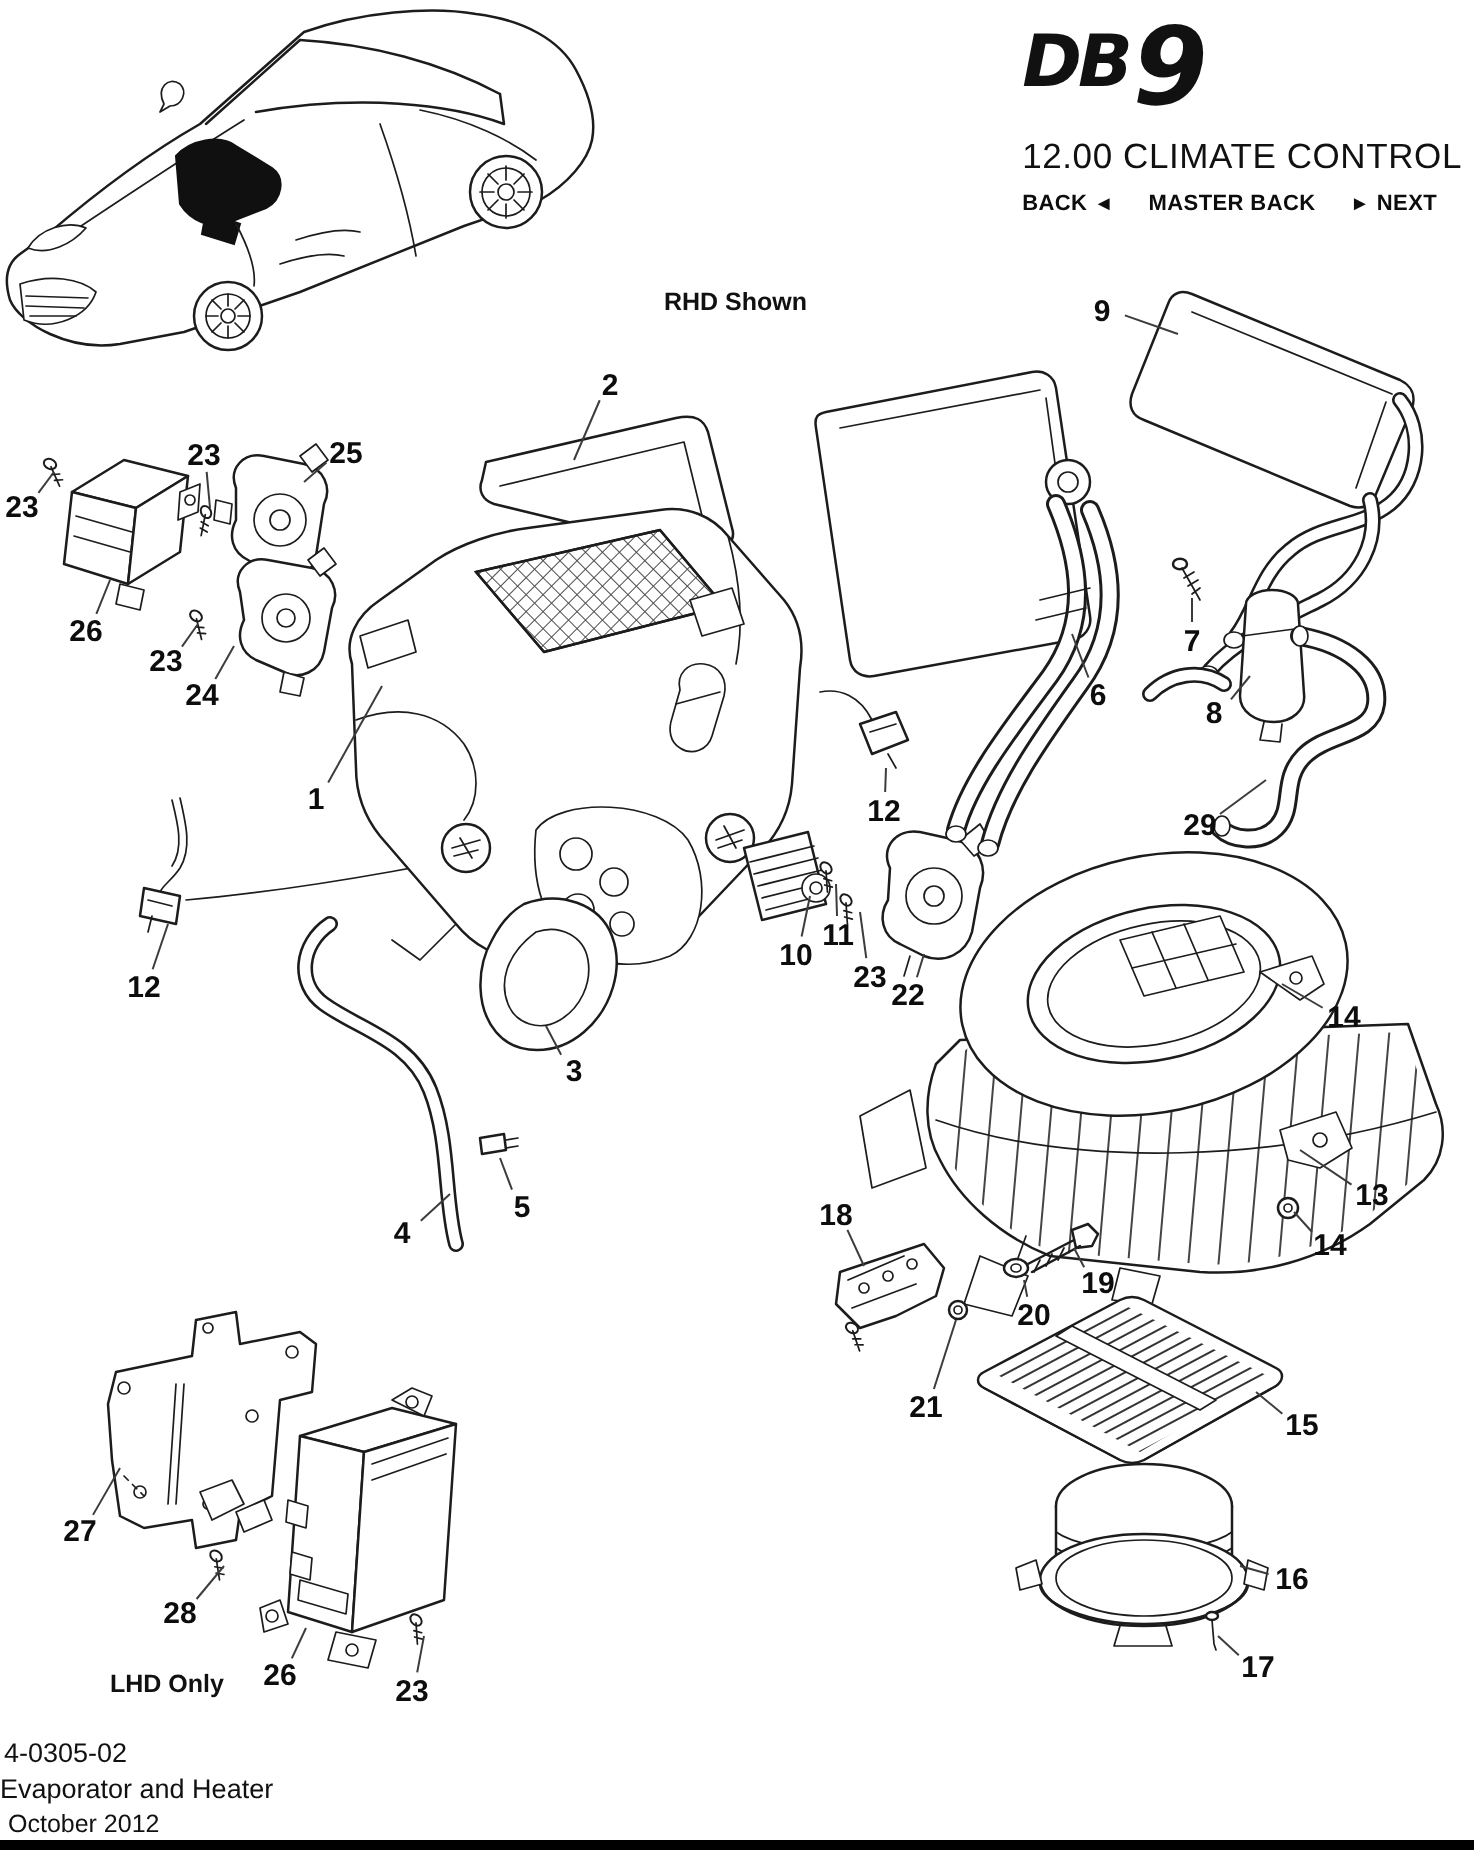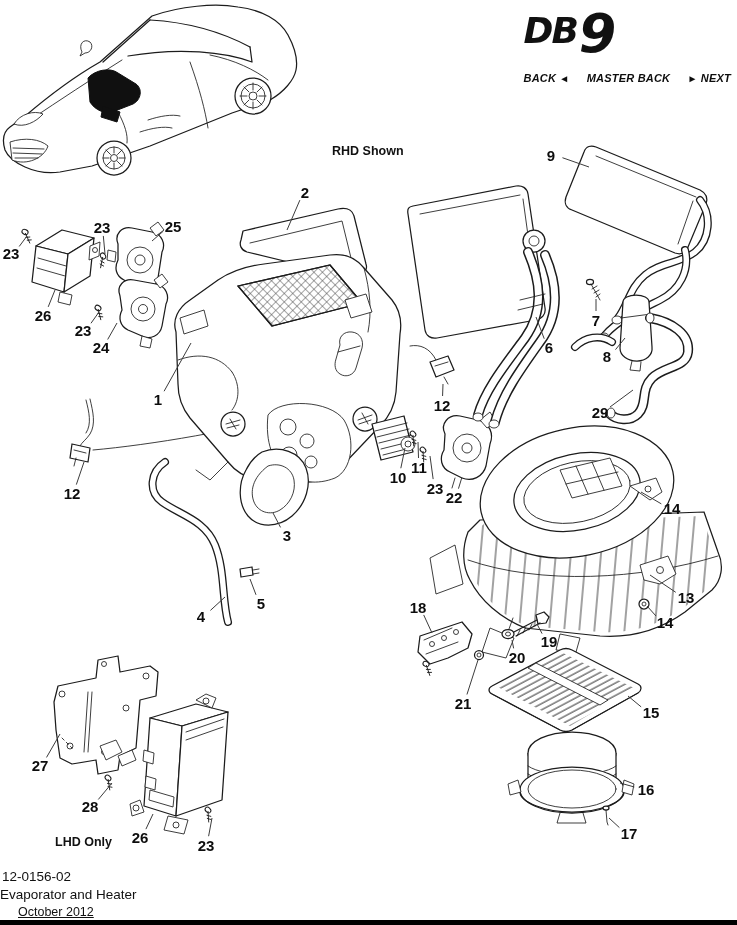--- a/index.html
+++ b/index.html
@@ -17,30 +17,30 @@
   .blk{fill:#101010;stroke:#101010;}
   .leader{stroke:#3c3c3c;stroke-width:1;}
   .callout-num{font:bold 15px "Liberation Sans",sans-serif;fill:#0d0d0d;text-anchor:middle;}
   
   .masthead{position:absolute;top:2px;right:6px;text-align:left;z-index:5;}
   .logo{line-height:0.9;white-space:nowrap;}
   .logo-db{font:italic 900 36px "DejaVu Sans",sans-serif;letter-spacing:-2px;}
   .logo-9{font:italic 900 54px "DejaVu Sans",sans-serif;margin-left:2px;vertical-align:-9px;}
   .section-title{font:400 17.5px "Liberation Sans",sans-serif;letter-spacing:0.3px;margin-top:3px;}
   .pagenav{margin-top:7px;font:bold 11px "Liberation Sans",sans-serif;letter-spacing:0.2px;white-space:nowrap;}
-  .pagenav a{color:#0d0d0d;text-decoration:none;cursor:pointer;font-style:italic;}
+  .pagenav a{color:#0d0d0d;text-decoration:none;cursor:pointer;}
   .pagenav .gap{display:inline-block;width:14px;}
   .arr{font-size:10px;}
   
   .rhd-label{position:absolute;left:332px;top:144px;font:bold 12.5px "Liberation Sans",sans-serif;}
   .lhd-label{position:absolute;left:55px;top:835px;font:bold 12.5px "Liberation Sans",sans-serif;text-align:center;}
   
   .doc-number{position:absolute;left:2px;top:869px;font:400 13.5px "Liberation Sans",sans-serif;}
   .doc-title{position:absolute;left:0;top:887px;font:400 13.5px "Liberation Sans",sans-serif;}
-  .doc-date{position:absolute;left:18px;top:905px;font:400 12.5px "Liberation Sans",sans-serif;text-decoration:underline;}
+  .doc-date{position:absolute;left:4px;top:905px;font:400 12.5px "Liberation Sans",sans-serif;}
   .back-link{position:absolute;right:3px;top:903px;font:400 14px "Liberation Sans",sans-serif;color:#0d0d0d;text-decoration:none;cursor:pointer;}
   .bottom-bar{position:absolute;left:0;bottom:0;width:737px;height:5px;background:#000;}
 </style>
 </head>
 <body>
 
 <div class="page">
 
 <svg id="diagram-svg" width="737" height="925" viewBox="0 0 737 925">
   <defs>
@@ -430,28 +430,29 @@
         <text x="90" y="811.5" class="callout-num">28</text>
         <line x1="145.90468708001484" y1="829.1649344515188" x2="153" y2="814" class="leader"></line>
         <text x="140" y="842.5" class="callout-num">26</text>
         <line x1="208.60316549382387" y1="836.2143164583445" x2="212" y2="818" class="leader"></line>
         <text x="206" y="850.5" class="callout-num">23</text>
       </g>
 </svg>
 
 <header class="masthead">
   <div class="logo"><span class="logo-db">DB</span><span class="logo-9">9</span></div>
+  <div class="section-title">12.00 CLIMATE CONTROL</div>
   <nav class="pagenav">
     <a><span>BACK</span> <span class="arr">◄</span></a><span class="gap"></span>
     <a>MASTER BACK</a><span class="gap"></span>
     <a><span class="arr">►</span> <span>NEXT</span></a>
   </nav>
 </header>
 
 <div class="rhd-label">RHD Shown</div>
 <div class="lhd-label">LHD Only</div>
 
-<div class="doc-number">12-0156-02</div>
+<div class="doc-number">4-0305-02</div>
 <div class="doc-title">Evaporator and Heater</div>
 <div class="doc-date">October 2012</div>
 <div class="bottom-bar"></div>
 
 </div>
 
 </body></html>

